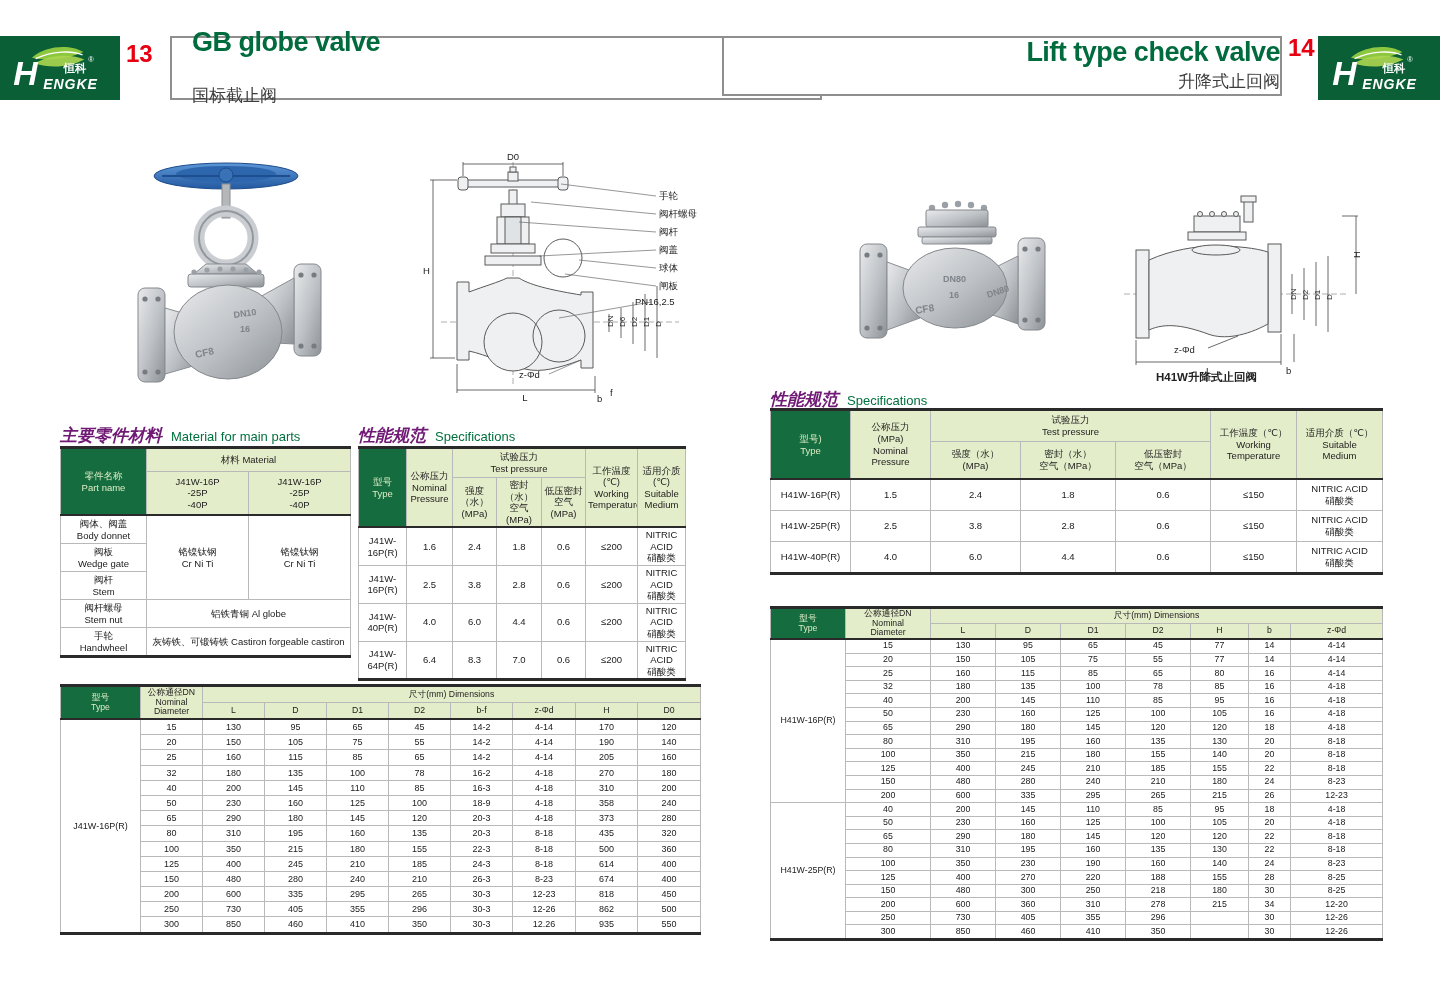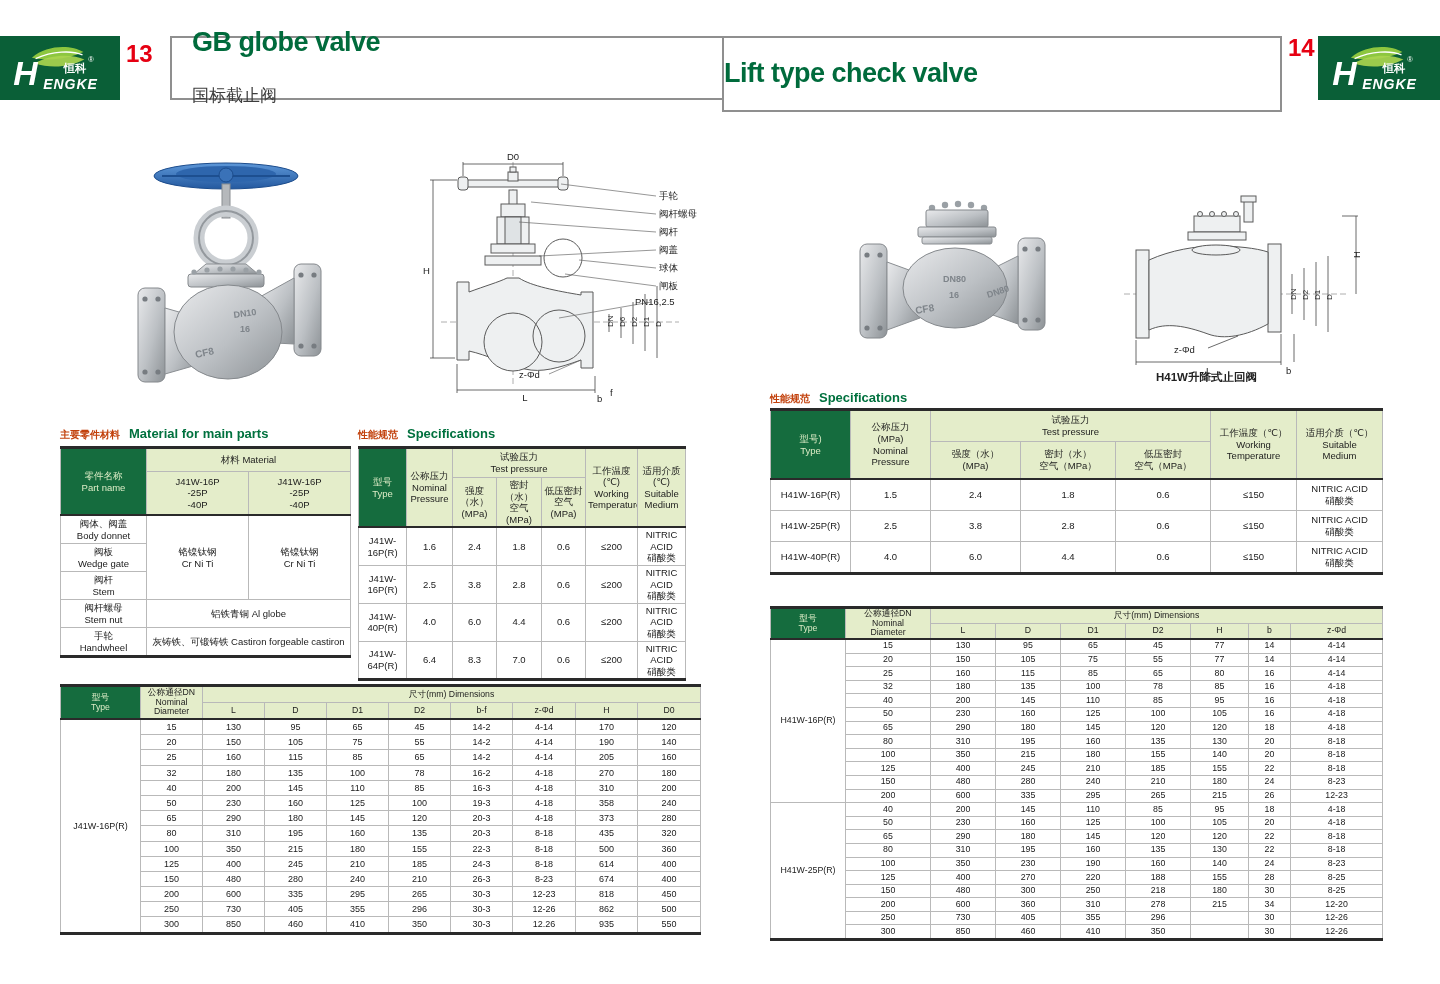--- a/index.html
+++ b/index.html
@@ -9,22 +9,22 @@
 
   
   .logo-box{background:#0a5f37;display:flex;align-items:center;justify-content:center;}
   .titlebox{background:#fff;border:2px solid #8f8f8f;box-sizing:border-box;display:flex;flex-direction:column;justify-content:center;}
   .title-en{color:#006b3c;font-weight:bold;font-size:27px;line-height:1.02;letter-spacing:-0.5px;}
   .title-zh{color:#3d3d3d;font-size:17px;margin-top:3px;}
   .pagenum{color:#e60012;font-weight:bold;font-size:24px;line-height:1;}
 
   
   .sec-title{white-space:nowrap;}
-  .sec-title .zh{font-size:10px;font-weight:bold;color:#c2410c;}
-  .sec-title .en{font-size:13px;font-weight:bold;color:#00713e;margin-left:9px;}
+  .sec-title .zh{font-size:17px;font-weight:bold;color:#701a75;font-style:italic;}
+  .sec-title .en{font-size:13px;font-weight:normal;color:#00713e;margin-left:9px;}
 
   
   table{border-collapse:collapse;table-layout:fixed;border-top:3px solid #2a2a2a;border-bottom:3px solid #2a2a2a;background:#fff;}
   td{border:1px solid #b9b9b9;text-align:center;vertical-align:middle;white-space:pre-line;padding:1px 2px;overflow:hidden;}
   td.dk{background:#156c3e;color:#dcecc6;font-weight:normal;}
   td.lt{background:#e4edca;color:#1c1c1c;}
   tr[data-cells] td{background:#e4edca;}
   thead tr:last-child td{border-bottom:2px solid #2a2a2a;}
   thead td[rowspan]{border-bottom:2px solid #2a2a2a;}
 
@@ -58,22 +58,23 @@
       <text x="64" y="36" font-size="12" font-weight="bold" fill="#ffffff">恒科</text>
       <text x="90" y="26" font-size="8" fill="#ffffff">®</text>
       <text x="42" y="54" font-size="15" font-style="italic" font-weight="bold" letter-spacing="1" fill="#ffffff">ENGKE</text>
     </svg>
   </div>
   <div class="abs pagenum" style="left:126px;top:42px;">13</div>
   <div class="abs titlebox" style="left:170px;top:36px;width:652px;height:64px;padding-left:20px;gap:24px;">
     <div class="title-en">GB globe valve</div>
     <div class="title-zh">国标截止阀</div>
   </div>
-  <div class="abs titlebox" style="left:722px;top:36px;width:560px;height:76px;">
+  <div class="abs titlebox" style="left:722px;top:36px;width:560px;height:60px;text-align:right;">
     <div class="title-en">Lift type check valve</div>
+    <div class="title-zh">升降式止回阀</div>
   </div>
   <div class="abs pagenum" style="left:1288px;top:36px;">14</div>
   <div class="abs logo-box" style="left:1318px;top:36px;width:122px;height:64px;">
     <svg width="116" height="60" viewBox="0 0 120 64">
       <path d="M30,21 C46,7 72,7 85,15 C70,22 48,25 30,21 Z" fill="#8dc63f"></path>
       <path d="M33,27 C50,17 74,17 86,23 C71,31 50,33 33,27 Z" fill="#a9d44e" opacity="0.92"></path>
       <path d="M34,22 C52,14 72,13 84,18" stroke="#ffffff" stroke-width="1.4" fill="none"></path>
       <text x="10" y="50" font-size="36" font-style="italic" font-weight="bold" fill="#ffffff">H</text>
       <text x="64" y="36" font-size="12" font-weight="bold" fill="#ffffff">恒科</text>
       <text x="90" y="26" font-size="8" fill="#ffffff">®</text>
@@ -505,21 +506,21 @@
           <td>4-18</td>
           <td>310</td>
           <td>200</td>
         </tr>
         <tr>
           <td>50</td>
           <td>230</td>
           <td>160</td>
           <td>125</td>
           <td>100</td>
-          <td>19-3</td>
+          <td>18-9</td>
           <td>4-18</td>
           <td>358</td>
           <td>240</td>
         </tr>
         <tr>
           <td>65</td>
           <td>290</td>
           <td>180</td>
           <td>145</td>
           <td>120</td>

